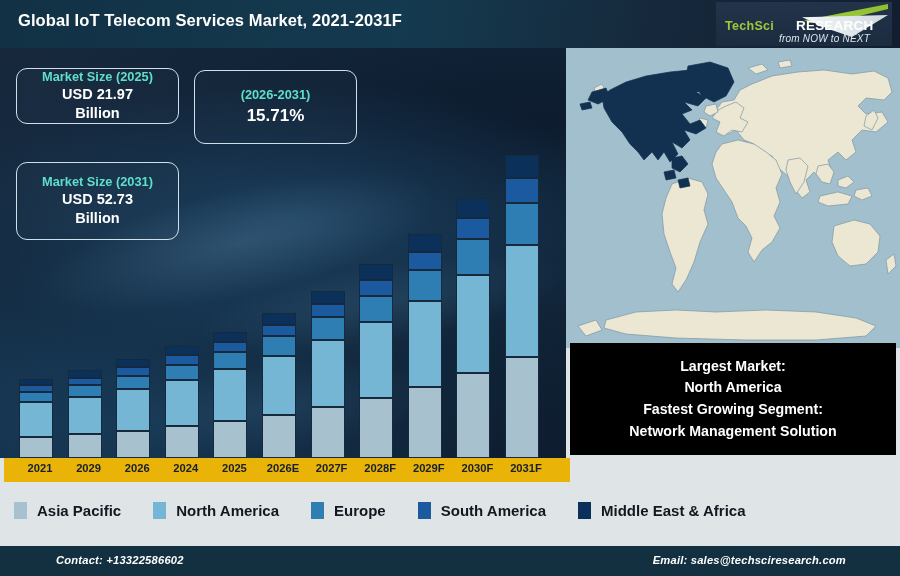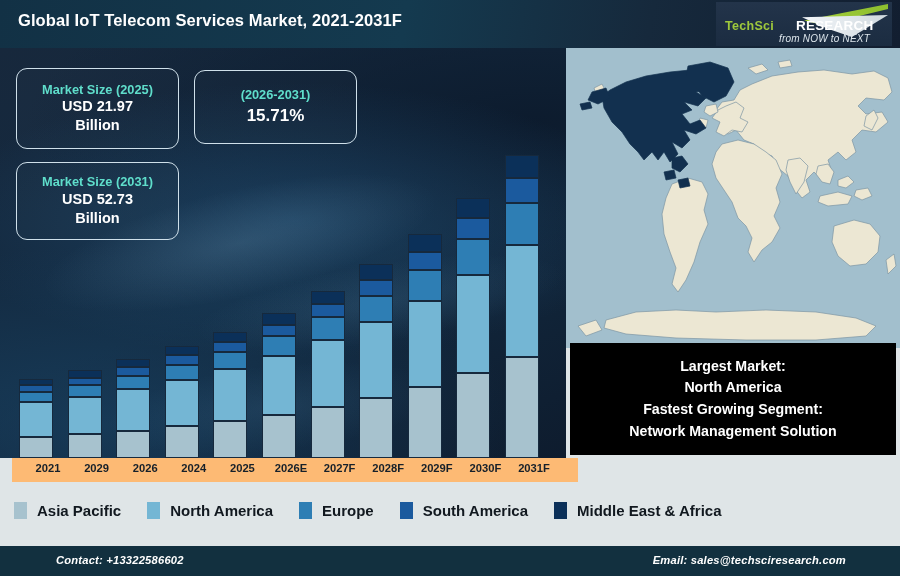--- a/index.html
+++ b/index.html
@@ -73,42 +73,42 @@
          background: radial-gradient(closest-side, rgba(110,175,215,.11), rgba(0,0,0,0) 72%); }
 
   
   .kpi {
     position: absolute; border: 1.4px solid #cfe0ea; border-radius: 11px;
     text-align: center; color: #ffffff; background: rgba(255,255,255,0.015);
     display: flex; flex-direction: column; justify-content: center;
   }
   .kpi .lbl { color: #5fdecb; font-weight: bold; font-size: 12.8px; line-height: 1.22; }
   .kpi .val { color: #ffffff; font-weight: bold; font-size: 14.5px; line-height: 1.3; }
-  #kpi1 { left: 16px; top: 20px; width: 163px; height: 81px; }
+  #kpi1 { left: 16px; top: 20px; width: 163px; height: 56px; }
   #kpi2 { left: 194px; top: 22px; width: 163px; height: 74px; }
   #kpi3 { left: 16px; top: 114px; width: 163px; height: 78px; }
   #kpi2 .val { font-size: 17px; margin-top: 2px; }
 
   
   #plot { position: absolute; left: 0; top: 0; width: 566px; height: 410px; }
   .bar {
     position: absolute; bottom: 0; width: 34px;
     display: flex; flex-direction: column; justify-content: flex-end;
   }
   .seg { width: 100%; border: 0.7px solid #16293d; }
   .s-mea { background: #0b3059; }
   .s-sam { background: #1b5a9e; }
   .s-eur { background: #2e7eb4; }
   .s-na  { background: #74b6d4; }
   .s-ap  { background: #a7c2ce; }
 
   
   #xaxis {
-    position: absolute; left: 12px; top: 458px; width: 566px; height: 24px;
-    background: #fdba74;
+    position: absolute; left: 4px; top: 458px; width: 566px; height: 24px;
+    background: #eab308;
   }
   .xtick {
     position: absolute; top: 4px; font-size: 11.2px; font-weight: bold;
     color: #16202a; text-align: center; width: 50px;
   }
 
   
   #mapbox {
     position: absolute; left: 566px; top: 48px; width: 334px; height: 300px;
     background: #a2bfcd; overflow: hidden;
@@ -120,21 +120,21 @@
     position: absolute; left: 570px; top: 343px; width: 326px; height: 112px;
     background: #000000; color: #ffffff; text-align: center;
     display: flex; flex-direction: column; justify-content: center;
     font-size: 14.2px; font-weight: bold; line-height: 1.52;
   }
 
   
   #legend {
     position: absolute; left: 0; top: 482px; width: 900px; height: 56px;
     background: #dfe5e7; display: flex; align-items: center;
-    padding-left: 14px; gap: 0px;
+    padding-left: 14px; gap: 6px;
   }
   .leg { display: flex; align-items: center; }
   .leg .sw { width: 13px; height: 17px; margin-right: 10px; }
   .leg .txt { font-size: 15px; font-weight: bold; color: #11181f; white-space: nowrap; }
   .leg + .leg { margin-left: 26px; }
 
   
   #footer {
     position: absolute; left: 0; top: 546px; width: 900px; height: 30px;
     background: #12303f; color: #ffffff;

